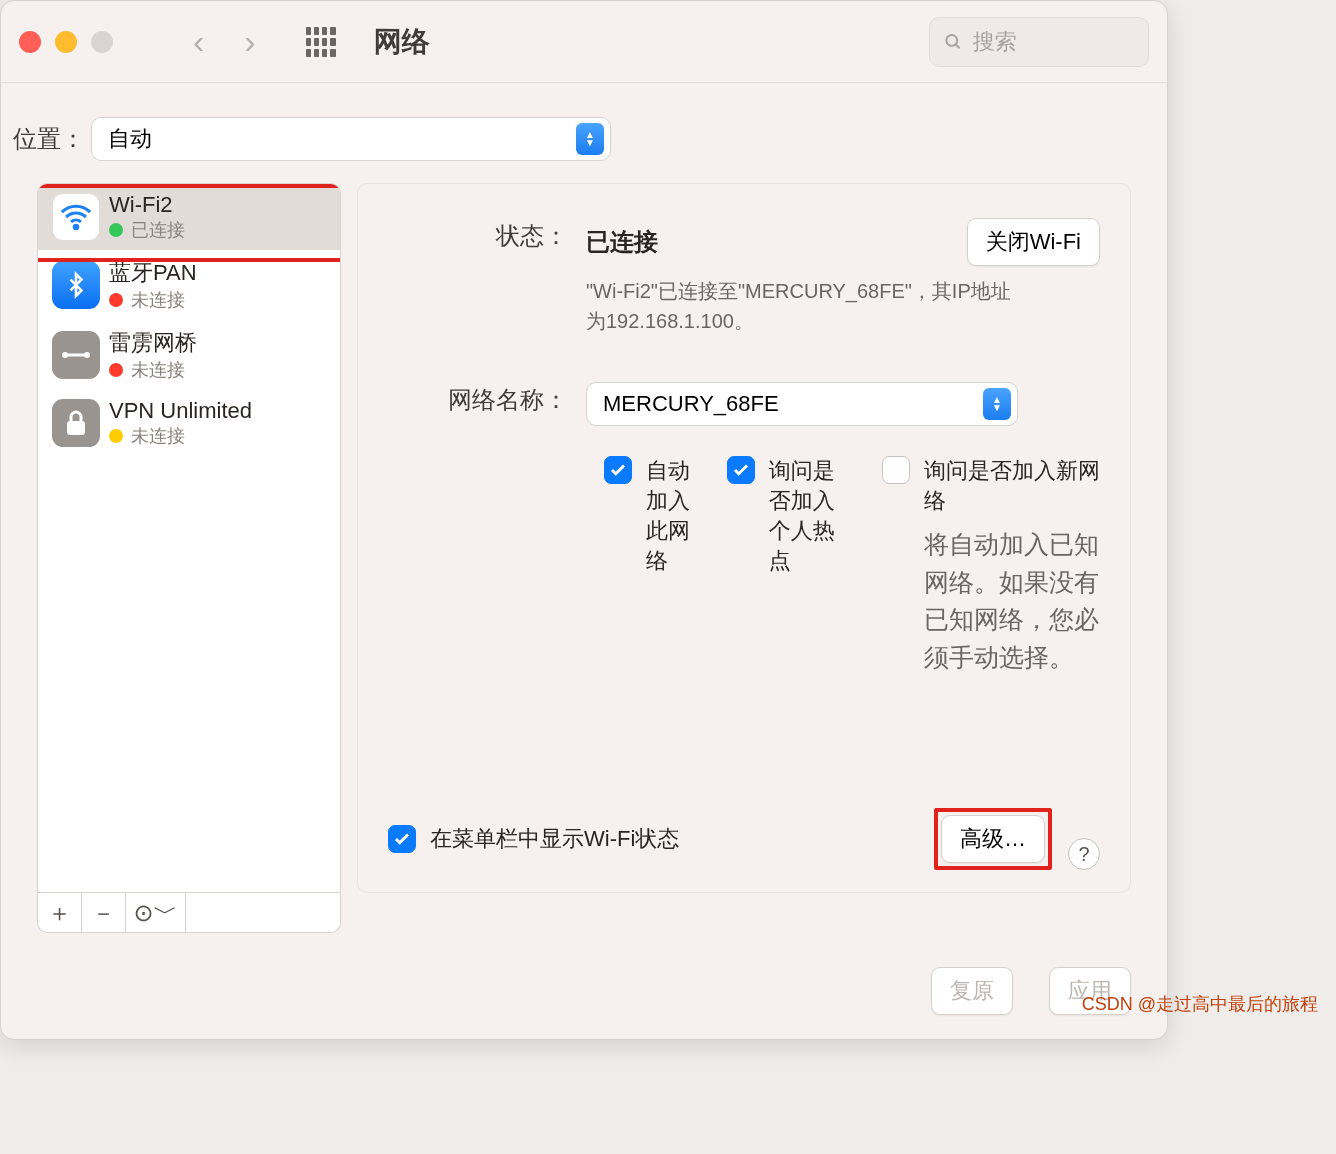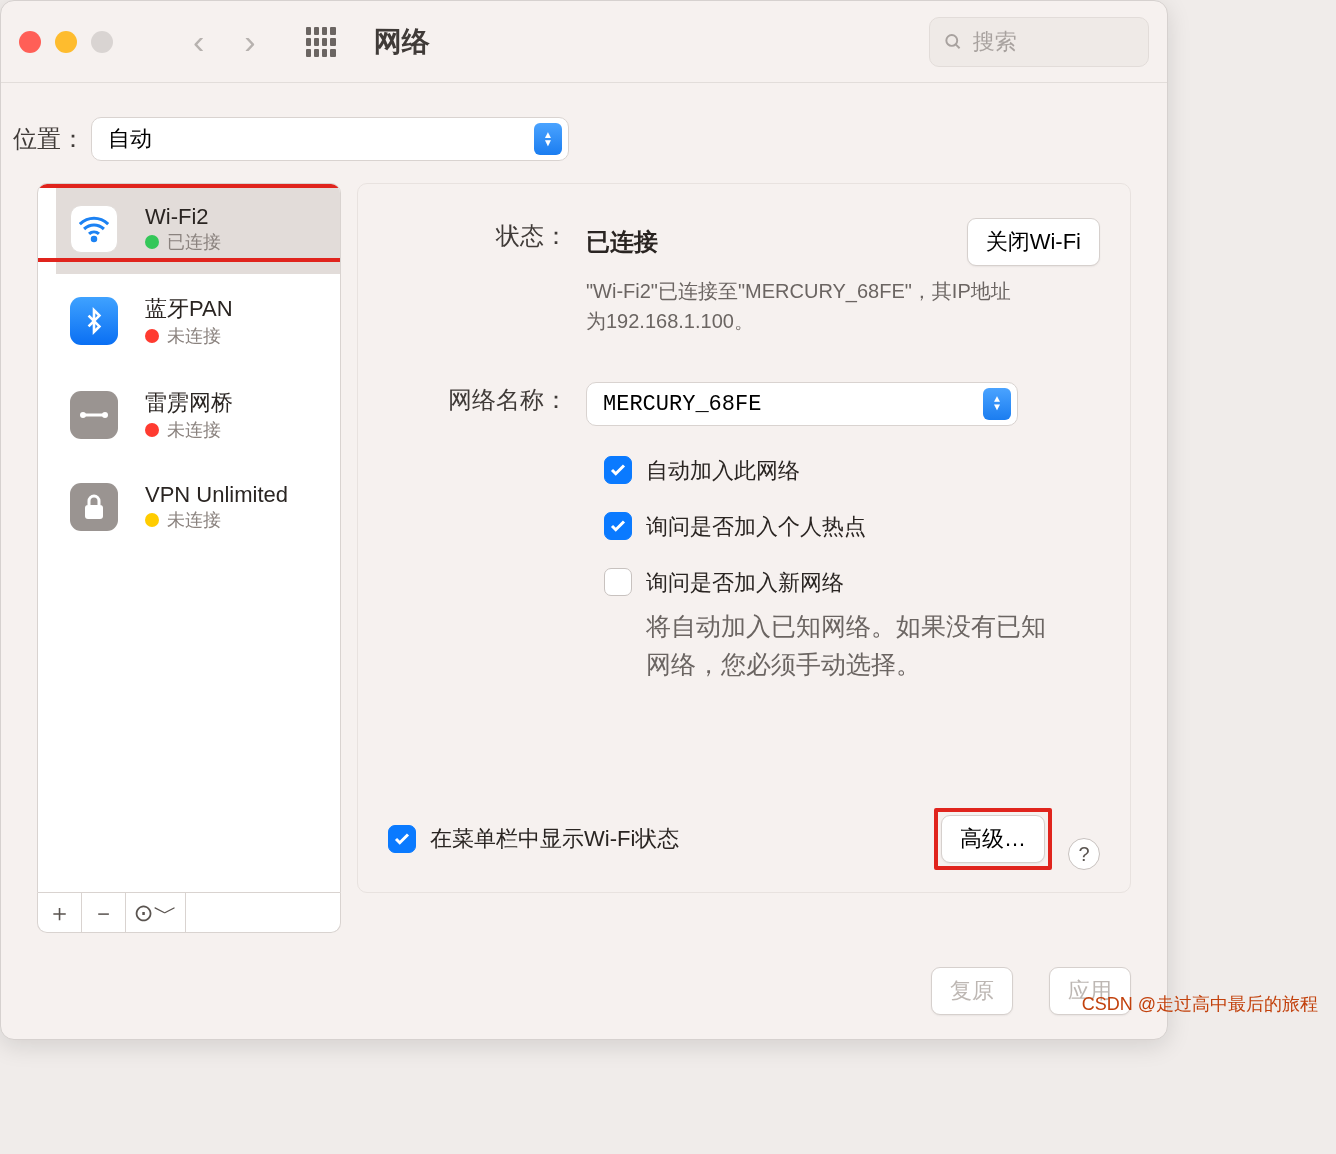--- a/index.html
+++ b/index.html
@@ -64,21 +64,21 @@
 .select {
   background: #fff;
   border: 1px solid #d9d3d0;
   border-radius: 10px;
   height: 44px;
   display: flex; align-items: center;
   padding: 0 6px 0 16px;
   font-size: 22px;
   position: relative;
 }
-.select.loc { width: 478px; }
+.select.loc { width: 520px; }
 .select.net { width: 432px; }
 .stepper {
   width: 28px; height: 32px;
   background: linear-gradient(#4aa3ff,#1b7df0);
   border-radius: 6px;
   margin-left: auto;
   display: flex; flex-direction: column; align-items: center; justify-content: center;
   color: #fff; font-size: 10px; line-height: 8px;
 }
 
@@ -87,23 +87,22 @@
   width: 304px;
   background: #fff;
   border: 1px solid #d9d3d0;
   border-top-left-radius: 10px;
   border-top-right-radius: 10px;
   height: 710px;
   overflow: hidden;
   position: relative;
 }
 .sb-item {
-  display: flex; align-items: center; gap: 27px;
-  padding: 20px 14px;
-  margin-left: 18px;
+  display: flex; align-items: center; gap: 9px;
+  padding: 8px 14px;
 }
 .sb-item.selected { background: #e2dcd9; }
 .sb-icon {
   width: 48px; height: 48px; border-radius: 11px;
   display: flex; align-items: center; justify-content: center;
   flex-shrink: 0;
 }
 .sb-txt { display: flex; flex-direction: column; }
 .sb-name { font-size: 22px; color: #2a2522; }
 .sb-status { display: flex; align-items: center; gap: 8px; font-size: 18px; color: #8a827e; }
@@ -153,22 +152,22 @@
 .rval { flex: 1; }
 .status-line { display: flex; align-items: center; }
 .status-line .bold { font-size: 24px; font-weight: 600; color: #2a2522; }
 .btn {
   background: #fff; border: 1px solid #d6d0cd; border-radius: 9px;
   padding: 8px 18px; font-size: 22px; cursor: pointer;
   box-shadow: 0 1px 2px rgba(0,0,0,0.06);
 }
 .btn.disabled { color: #bdb7b3; }
 .desc { font-size: 20px; color: #6b6562; margin-top: 10px; line-height: 1.5; max-width: 440px; }
-.net-row { margin-top: 46px; font-family: Liberation Mono, monospace; }
-.checks { margin-left: 216px; margin-top: 30px; display: flex; flex-direction: column; gap: 26px; }
+.net-row { margin-top: 46px; }
+.checks { margin-left: 216px; margin-top: 30px; display: flex; gap: 26px; }
 .chk { display: flex; align-items: flex-start; gap: 14px; }
 .chkbox {
   width: 28px; height: 28px; border-radius: 7px; flex-shrink: 0;
   display: flex; align-items: center; justify-content: center;
   border: 1px solid #c8c2bf; background: #fff;
 }
 .chkbox.checked { background: #0a7aff; border-color: #0a7aff; }
 .chkbox.checked svg { width: 18px; height: 18px; }
 .chk-label { font-size: 22px; color: #2a2522; }
 .chk-desc { font-size: 25px; color: #6b6562; margin-top: 10px; line-height: 1.5; max-width: 400px; }

